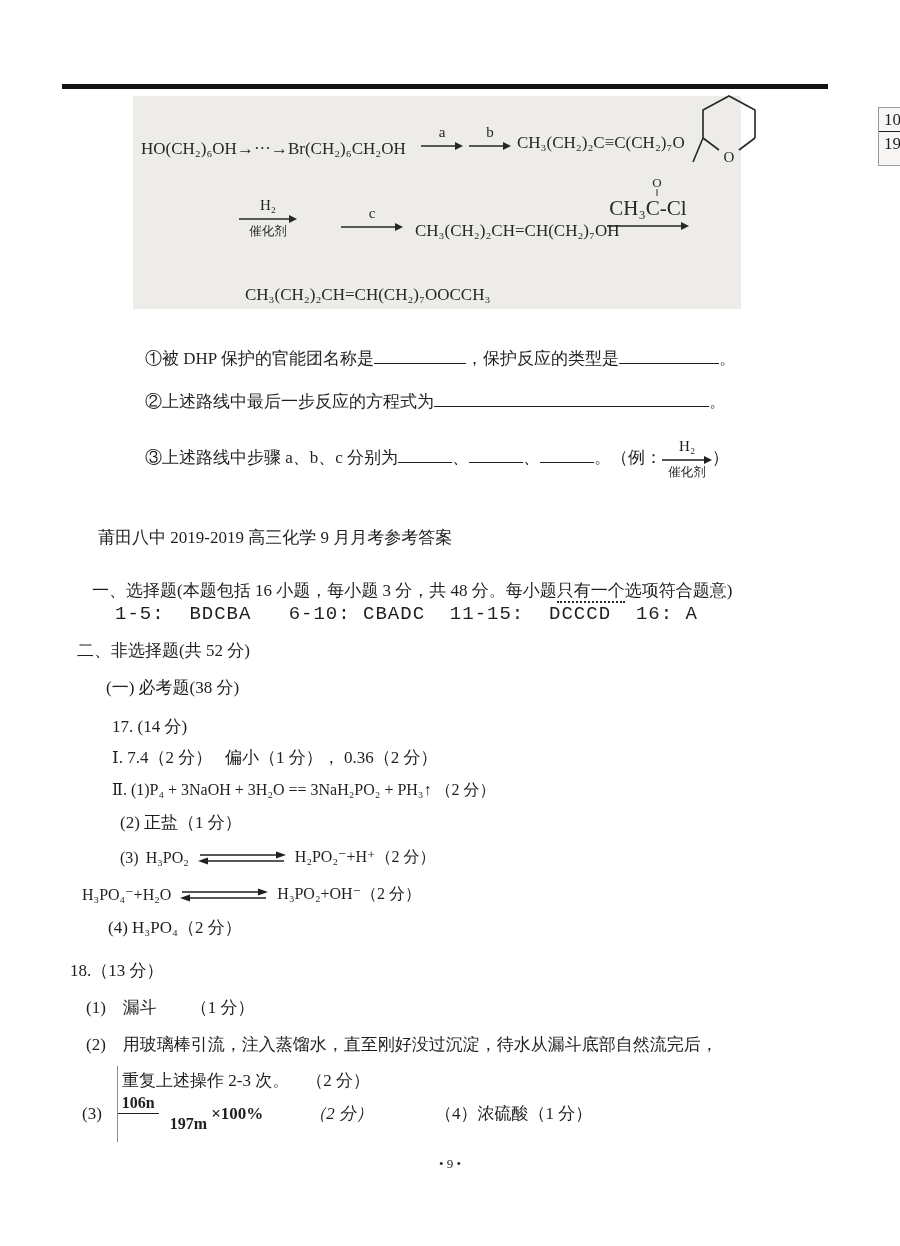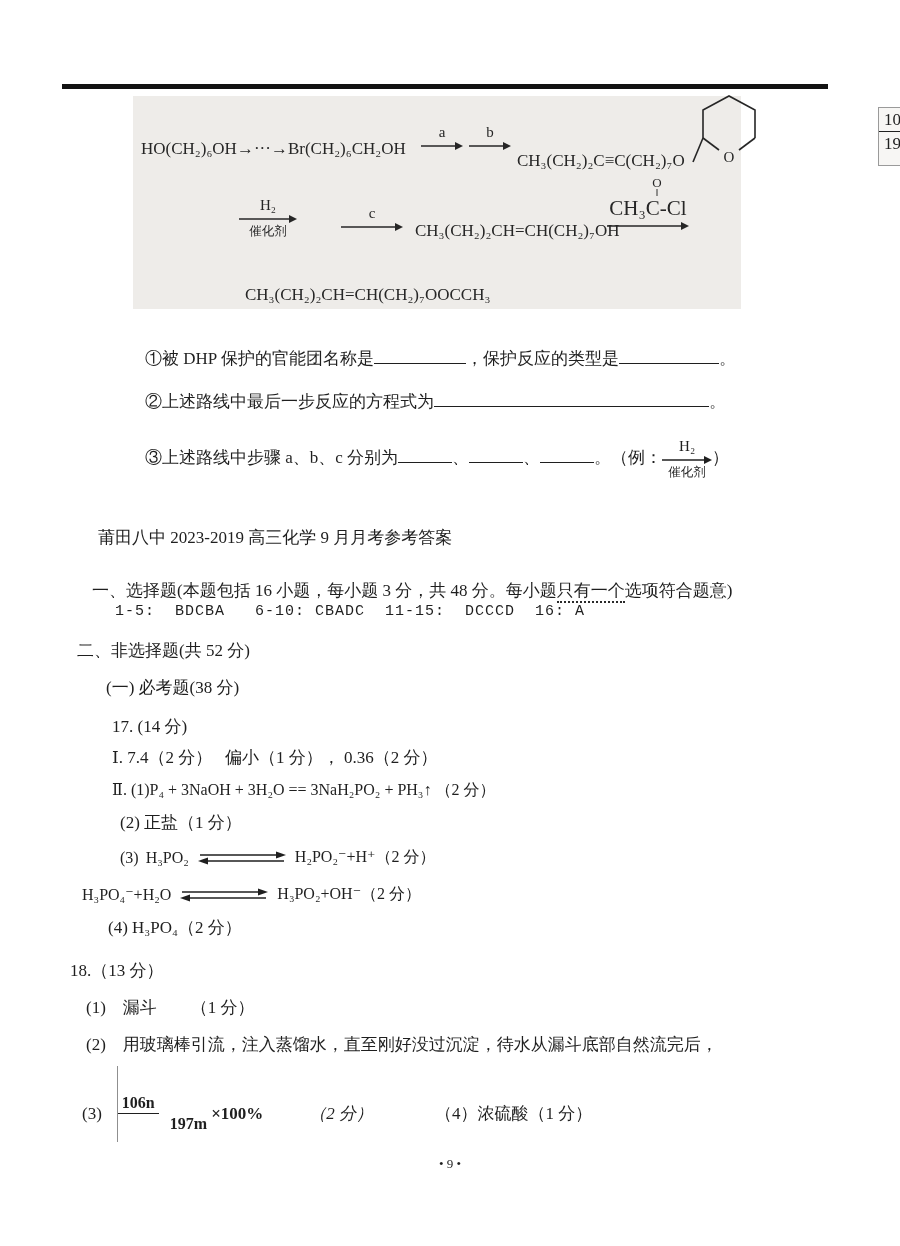--- a/index.html
+++ b/index.html
@@ -27,21 +27,21 @@
   .colarrow .blab{font-size:12.5px;margin-top:1px;}
   .colarrow svg{display:block;}
   .acylO{font-size:13px;line-height:1;transform:translateX(9px);}
   .acylDbl{font-size:10px;line-height:.75;transform:translateX(9px);}
   .acylTxt{font-size:21px;line-height:1.1;margin-bottom:1px;}
   
   .blank{display:inline-block;border-bottom:1.2px solid #1f1f1f;height:15px;vertical-align:baseline;}
   
   .emph{border-bottom:2.5px dotted #2a2a2a;padding-bottom:1px;}
   
-  .mc{font-family:"Liberation Mono","DejaVu Sans Mono",monospace;font-size:15px;letter-spacing:1px;}
+  .mc{font-family:"Liberation Mono","DejaVu Sans Mono",monospace;font-size:19px;letter-spacing:1px;}
   
   .eqrow{display:flex;align-items:center;gap:7px;font-size:16px;}
   .eqrow svg{display:block;}
   
   .frac{display:inline-flex;flex-direction:column;align-items:flex-start;font-size:16px;font-weight:bold;line-height:1.15;}
   .frac .num{padding:0 4px 1px 4px;border-bottom:1.6px solid #1f1f1f;}
   .frac .den{padding:1px 4px 0 4px;margin-left:48px;}
   .vline{position:absolute;left:117px;top:1066px;width:1px;height:76px;background:#8f8f8f;}
   .row18{display:flex;align-items:center;font-size:17px;}
   .footer{position:absolute;left:0;top:1156px;width:900px;text-align:center;font-size:13px;}
@@ -71,21 +71,21 @@
     </span>
 
     <span class="abs colarrow" style="left:336px;top:29px;">
       <span class="alab">b</span>
       <svg width="42" height="10" viewBox="0 0 42 10">
           <line x1="0" y1="5" x2="35" y2="5" stroke="#262626" stroke-width="1.6"></line>
           <path d="M34 1 L42 5 L34 9 Z" fill="#262626"></path>
         </svg>
     </span>
 
-    <div class="abs t17" style="left:384px;top:54px;">CH₃(CH₂)₂C≡C(CH₂)₇O</div>
+    <div class="abs t17" style="left:384px;top:36px;">CH₃(CH₂)₂C≡C(CH₂)₇O</div>
 
     <svg class="abs" style="left:556px;top:-4px;" width="80" height="84" viewBox="0 0 80 84">
       <polyline points="14,46 14,18 40,4 66,18 66,46" fill="none" stroke="#262626" stroke-width="1.6"></polyline>
       <line x1="66" y1="46" x2="50" y2="58" stroke="#262626" stroke-width="1.6"></line>
       <line x1="14" y1="46" x2="30" y2="58" stroke="#262626" stroke-width="1.6"></line>
       <text x="40" y="70" text-anchor="middle" font-size="15" fill="#262626">O</text>
       <line x1="4" y1="70" x2="14" y2="46" stroke="#262626" stroke-width="1.6"></line>
     </svg>
 
     <span class="abs colarrow" style="left:106px;top:102px;">
@@ -128,21 +128,21 @@
     <span>②上述路线中最后一步反应的方程式为</span><span class="blank" style="width:275px"></span><span>。</span>
   </div>
 
   <div class="abs t17" style="left:128px;top:418px;">
     <span>③上述路线中步骤 a、b、c 分别为</span><span class="blank" style="width:54px"></span><span>、</span><span class="blank" style="width:54px"></span><span>、</span><span class="blank" style="width:54px"></span><span>。（例：</span><span class="colarrow"><span class="alab">H₂</span><svg width="50" height="10" viewBox="0 0 50 10">
           <line x1="0" y1="5" x2="43" y2="5" stroke="#1f1f1f" stroke-width="1.6"></line>
           <path d="M42 1 L50 5 L42 9 Z" fill="#1f1f1f"></path>
         </svg><span class="blab">催化剂</span></span><span>）</span>
   </div>
 
-  <div class="abs t17" style="left:98px;top:527px;">莆田八中 2023-2019 高三化学 9 月月考参考答案</div>
+  <div class="abs t17" style="left:98px;top:527px;">莆田八中 2019-2019 高三化学 9 月月考参考答案</div>
 
   <div class="abs t17" style="left:75px;top:559px;">
     <span>一、选择题(本题包括 16 小题，每小题 3 分，共 48 分。每小题</span><span class="emph">只有一个</span><span>选项符合题意)</span>
   </div>
 
   <div class="abs mc" style="left:115px;top:603px;">1-5:  BDCBA   6-10: CBADC  11-15:  DCCCD  16: A</div>
 
   <div class="abs t17" style="left:77px;top:640px;text-align:right;">二、非选择题(共 52 分)</div>
 
   <div class="abs t17" style="left:106px;top:677px;">(一) 必考题(38 分)</div>
@@ -179,20 +179,21 @@
   </div>
 
   <div class="abs t17" style="left:108px;top:917px;">(4) H₃PO₄（2 分）</div>
 
   <div class="abs t17" style="left:70px;top:960px;">18.（13 分）</div>
 
   <div class="abs t17" style="left:86px;top:997px;">(1)　漏斗　　（1 分）</div>
 
   <div class="abs t17" style="left:86px;top:1034px;">(2)　用玻璃棒引流，注入蒸馏水，直至刚好没过沉淀，待水从漏斗底部自然流完后，</div>
 
+  <div class="abs t17" style="left:122px;top:1070px;">重复上述操作 2-3 次。　（2 分）</div>
 
   <div class="vline"></div>
 
   <div class="abs row18" style="left:82px;top:1094px;">
     <span>(3)</span>
     <span class="frac" style="margin-left:16px;">
       <span class="num">106n</span>
       <span class="den">197m</span>
     </span>
     <span style="font-weight:bold;">×100%</span>

